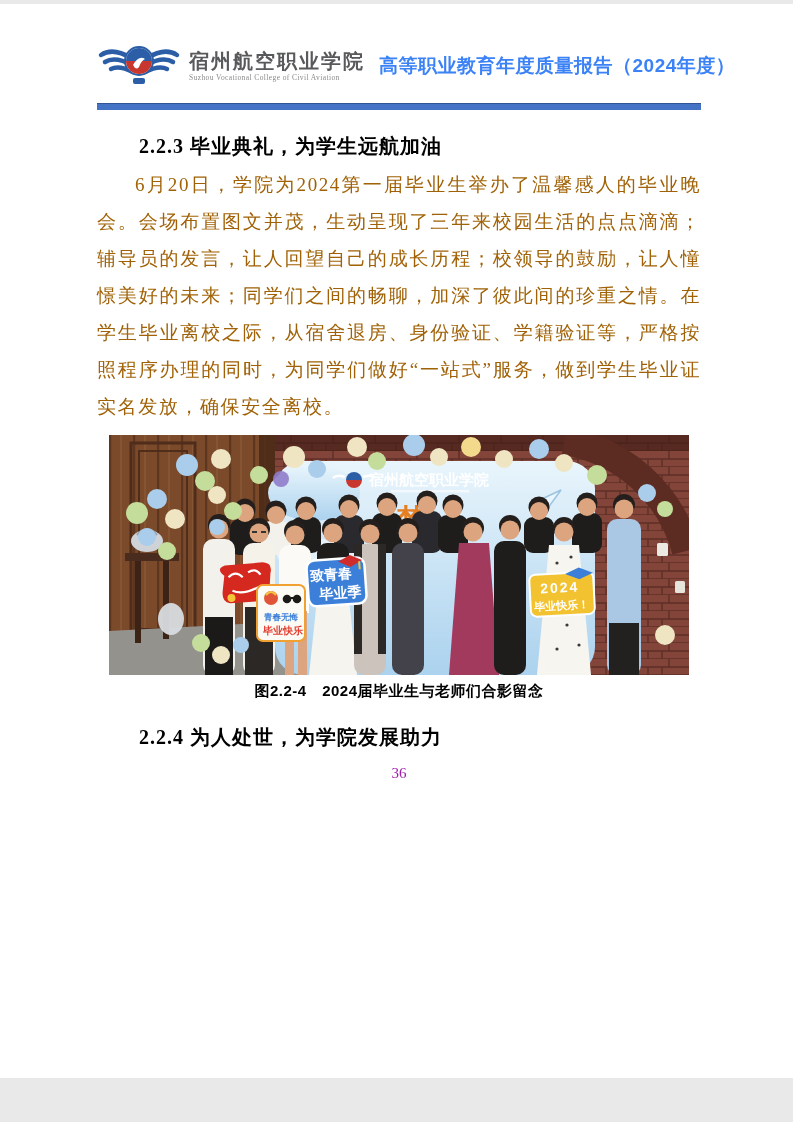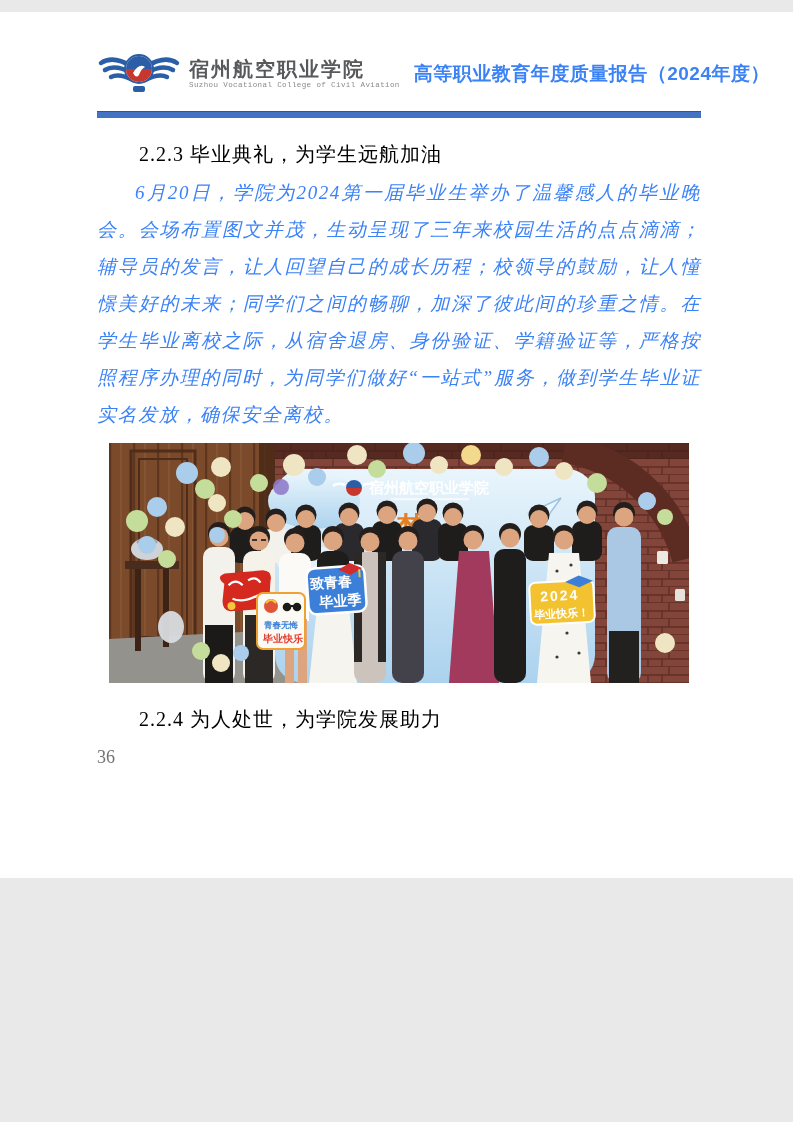--- a/index.html
+++ b/index.html
@@ -1,42 +1,42 @@
 <!DOCTYPE html>
 <html><head>
 <meta charset="utf-8">
 <style>
   html,body{margin:0;padding:0;background:#e9e9e9;}
   .page{
-    width:793px;height:866px;background:#ffffff;margin:12px auto;position:relative;
+    width:793px;height:1074px;background:#ffffff;margin:4px auto;position:relative;
     font-family:"Liberation Serif","DejaVu Serif",serif;color:#141414;overflow:hidden;
     box-sizing:border-box;padding:34px 92px 0 97px;
   }
   
   .header{display:flex;align-items:center;}
   .logo-wrap{flex:0 0 auto;margin-right:8px;}
   .names{display:flex;flex-direction:column;line-height:1.05;margin-right:14px;}
   .cn-name{font-family:"Liberation Sans","DejaVu Sans",sans-serif;font-weight:bold;
     font-size:20px;color:#58595b;letter-spacing:2px;white-space:nowrap;}
-  .en-name{font-family:Liberation Mono, monospace;font-size:7.5px;
+  .en-name{font-family:Liberation Serif, serif;font-size:7.5px;
     color:#8a8a8a;letter-spacing:.4px;margin-top:2px;white-space:nowrap;}
   .report-title{font-family:"Liberation Sans","DejaVu Sans",sans-serif;font-weight:bold;
     font-size:19px;color:#3b82f6;white-space:nowrap;letter-spacing:.5px;}
   .header-rule{height:6px;background:#4472c4;border-top:1px solid #2f5597;margin-top:9px;}
   
-  .section-heading{font-size:20px;font-weight:normal;color:#000;margin:23px 0 6px 42px;
+  .section-heading{font-size:20px;font-weight:bold;color:#000;margin:23px 0 6px 42px;
     letter-spacing:1px;}
   .body-para{font-size:19px;line-height:37px;margin:6px 0 0 0;text-align:justify;
-    text-indent:2em;letter-spacing:1.6px;color:#3b82f6;font-style:italic;}
+    text-indent:2em;letter-spacing:1.6px;color:#a16207;}
   
   figure{margin:10px 0 0 12px;}
   .photo-frame{width:580px;height:240px;display:block;}
   figcaption{width:580px;text-align:center;font-family:"Liberation Sans","DejaVu Sans",sans-serif;
     font-weight:bold;font-size:15px;color:#000;margin-top:7px;letter-spacing:.5px;}
-  .page-number{text-align:left;font-size:18px;color:#737373;margin-top:14px;}
+  .page-number{text-align:center;font-size:15px;color:#a21caf;margin-top:14px;}
 </style>
 </head>
 <body>
 
 <div class="page">
 
   <div class="header">
     <div class="logo-wrap">
       <svg width="84" height="52" viewBox="0 0 84 52">
 
@@ -318,18 +318,19 @@
         <polygon points="50,-5 64,1 50,7 36,1" fill="#3b7fd8"></polygon>
         <text x="30" y="19" text-anchor="middle" font-family="Liberation Sans,sans-serif" font-size="14" font-weight="bold" letter-spacing="2" fill="#ffffff">2024</text>
         <text x="31" y="36" text-anchor="middle" font-family="Liberation Sans,sans-serif" font-size="11" font-weight="bold" fill="#ffffff">毕业快乐！</text>
       </g>
 
       <g>
         <rect x="548" y="108" width="11" height="13" rx="1.5" fill="#ece9e2"></rect>
         <rect x="566" y="146" width="10" height="12" rx="1.5" fill="#e6e3da"></rect>
       </g>
     </svg>
+    <figcaption>图2.2-4　2024届毕业生与老师们合影留念</figcaption>
   </figure>
 
   <h2 class="section-heading">2.2.4 为人处世，为学院发展助力</h2>
 
   <div class="page-number">36</div>
 </div>
 
 </body></html>

